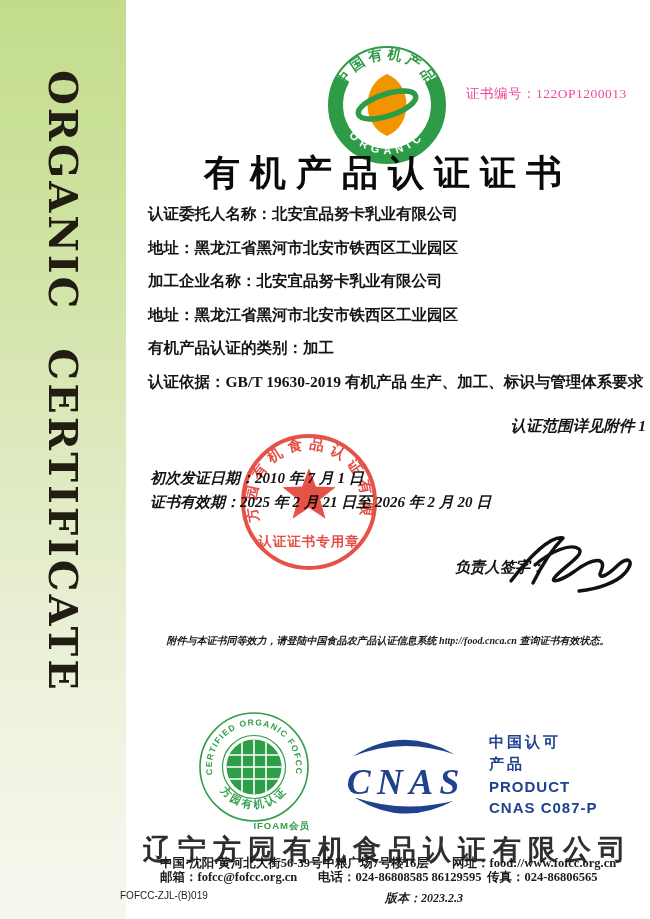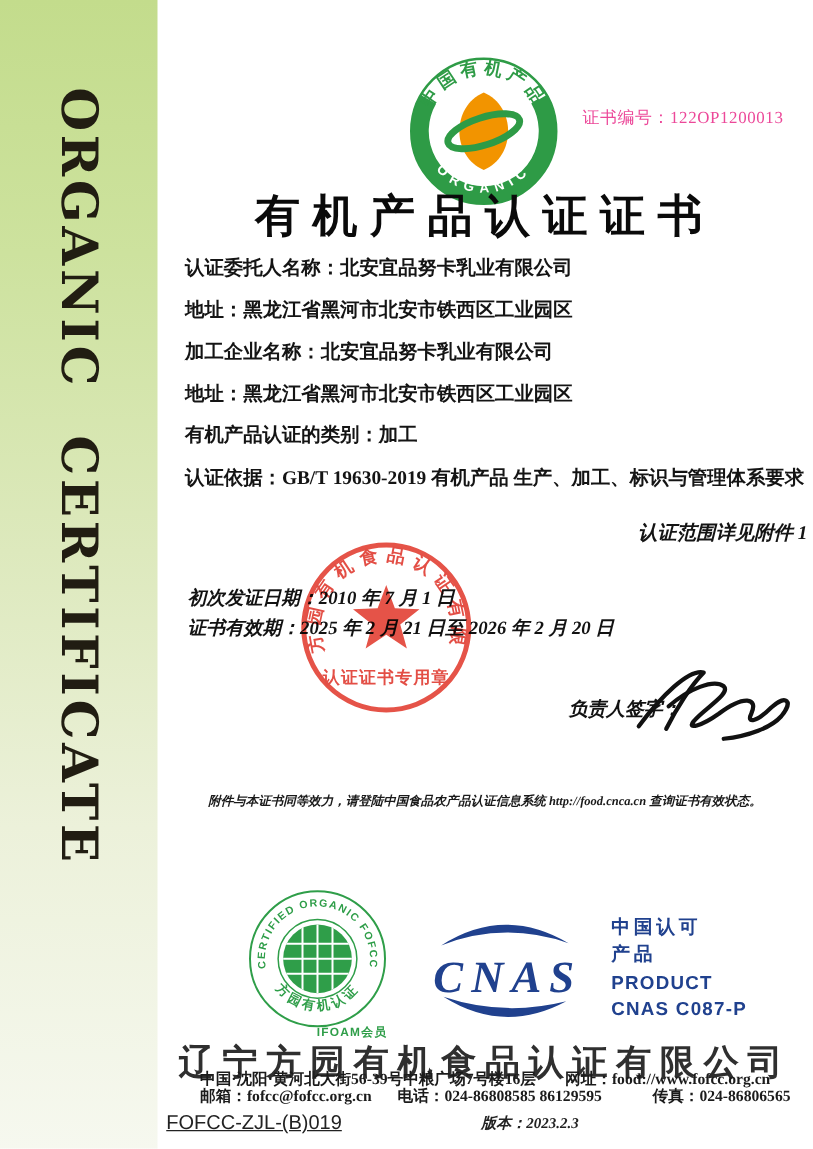--- a/index.html
+++ b/index.html
@@ -72,23 +72,23 @@
   .company {
     position:absolute; left:126px; top:831px; width:524px; text-align:center;
     font-family:"Liberation Sans", sans-serif;
     font-size:28px; font-weight:bold; letter-spacing:7px; color:#2f2f2f; white-space:nowrap;
   }
   .contact { position:absolute; font-size:12.5px; font-weight:bold; color:#1b1b1b; white-space:nowrap; }
   .c-addr   { left:160px; top:855px; }
   .c-web    { left:452px; top:855px; }
   .c-mail   { left:160px; top:869px; }
   .c-phone  { left:318px; top:869px; }
-  .c-fax    { left:487px; top:869px;margin-left:35px; }
+  .c-fax    { left:487px; top:869px; }
   .meta { position:absolute; top:890px; font-size:12px; color:#222; white-space:nowrap; }
-  .m-doc  { left:133px; font-family:"Liberation Sans", sans-serif; font-size:16px;text-decoration:underline; }
+  .m-doc  { left:120px; font-family:"Liberation Sans", sans-serif; font-size:10px; }
   .m-ver  { left:126px; width:596px; text-align:center; font-weight:bold; font-style:italic; }
   .m-page { right:10px; font-size:11px; font-weight:bold; font-style:italic;margin-top:29px; }
   svg text { font-family:"Liberation Sans", sans-serif; }
 </style>
 </head>
 <body>
 
 <div class="sidebar">
   <div class="sidebar-vtext">ORGANIC CERTIFICATE</div>
 </div>

